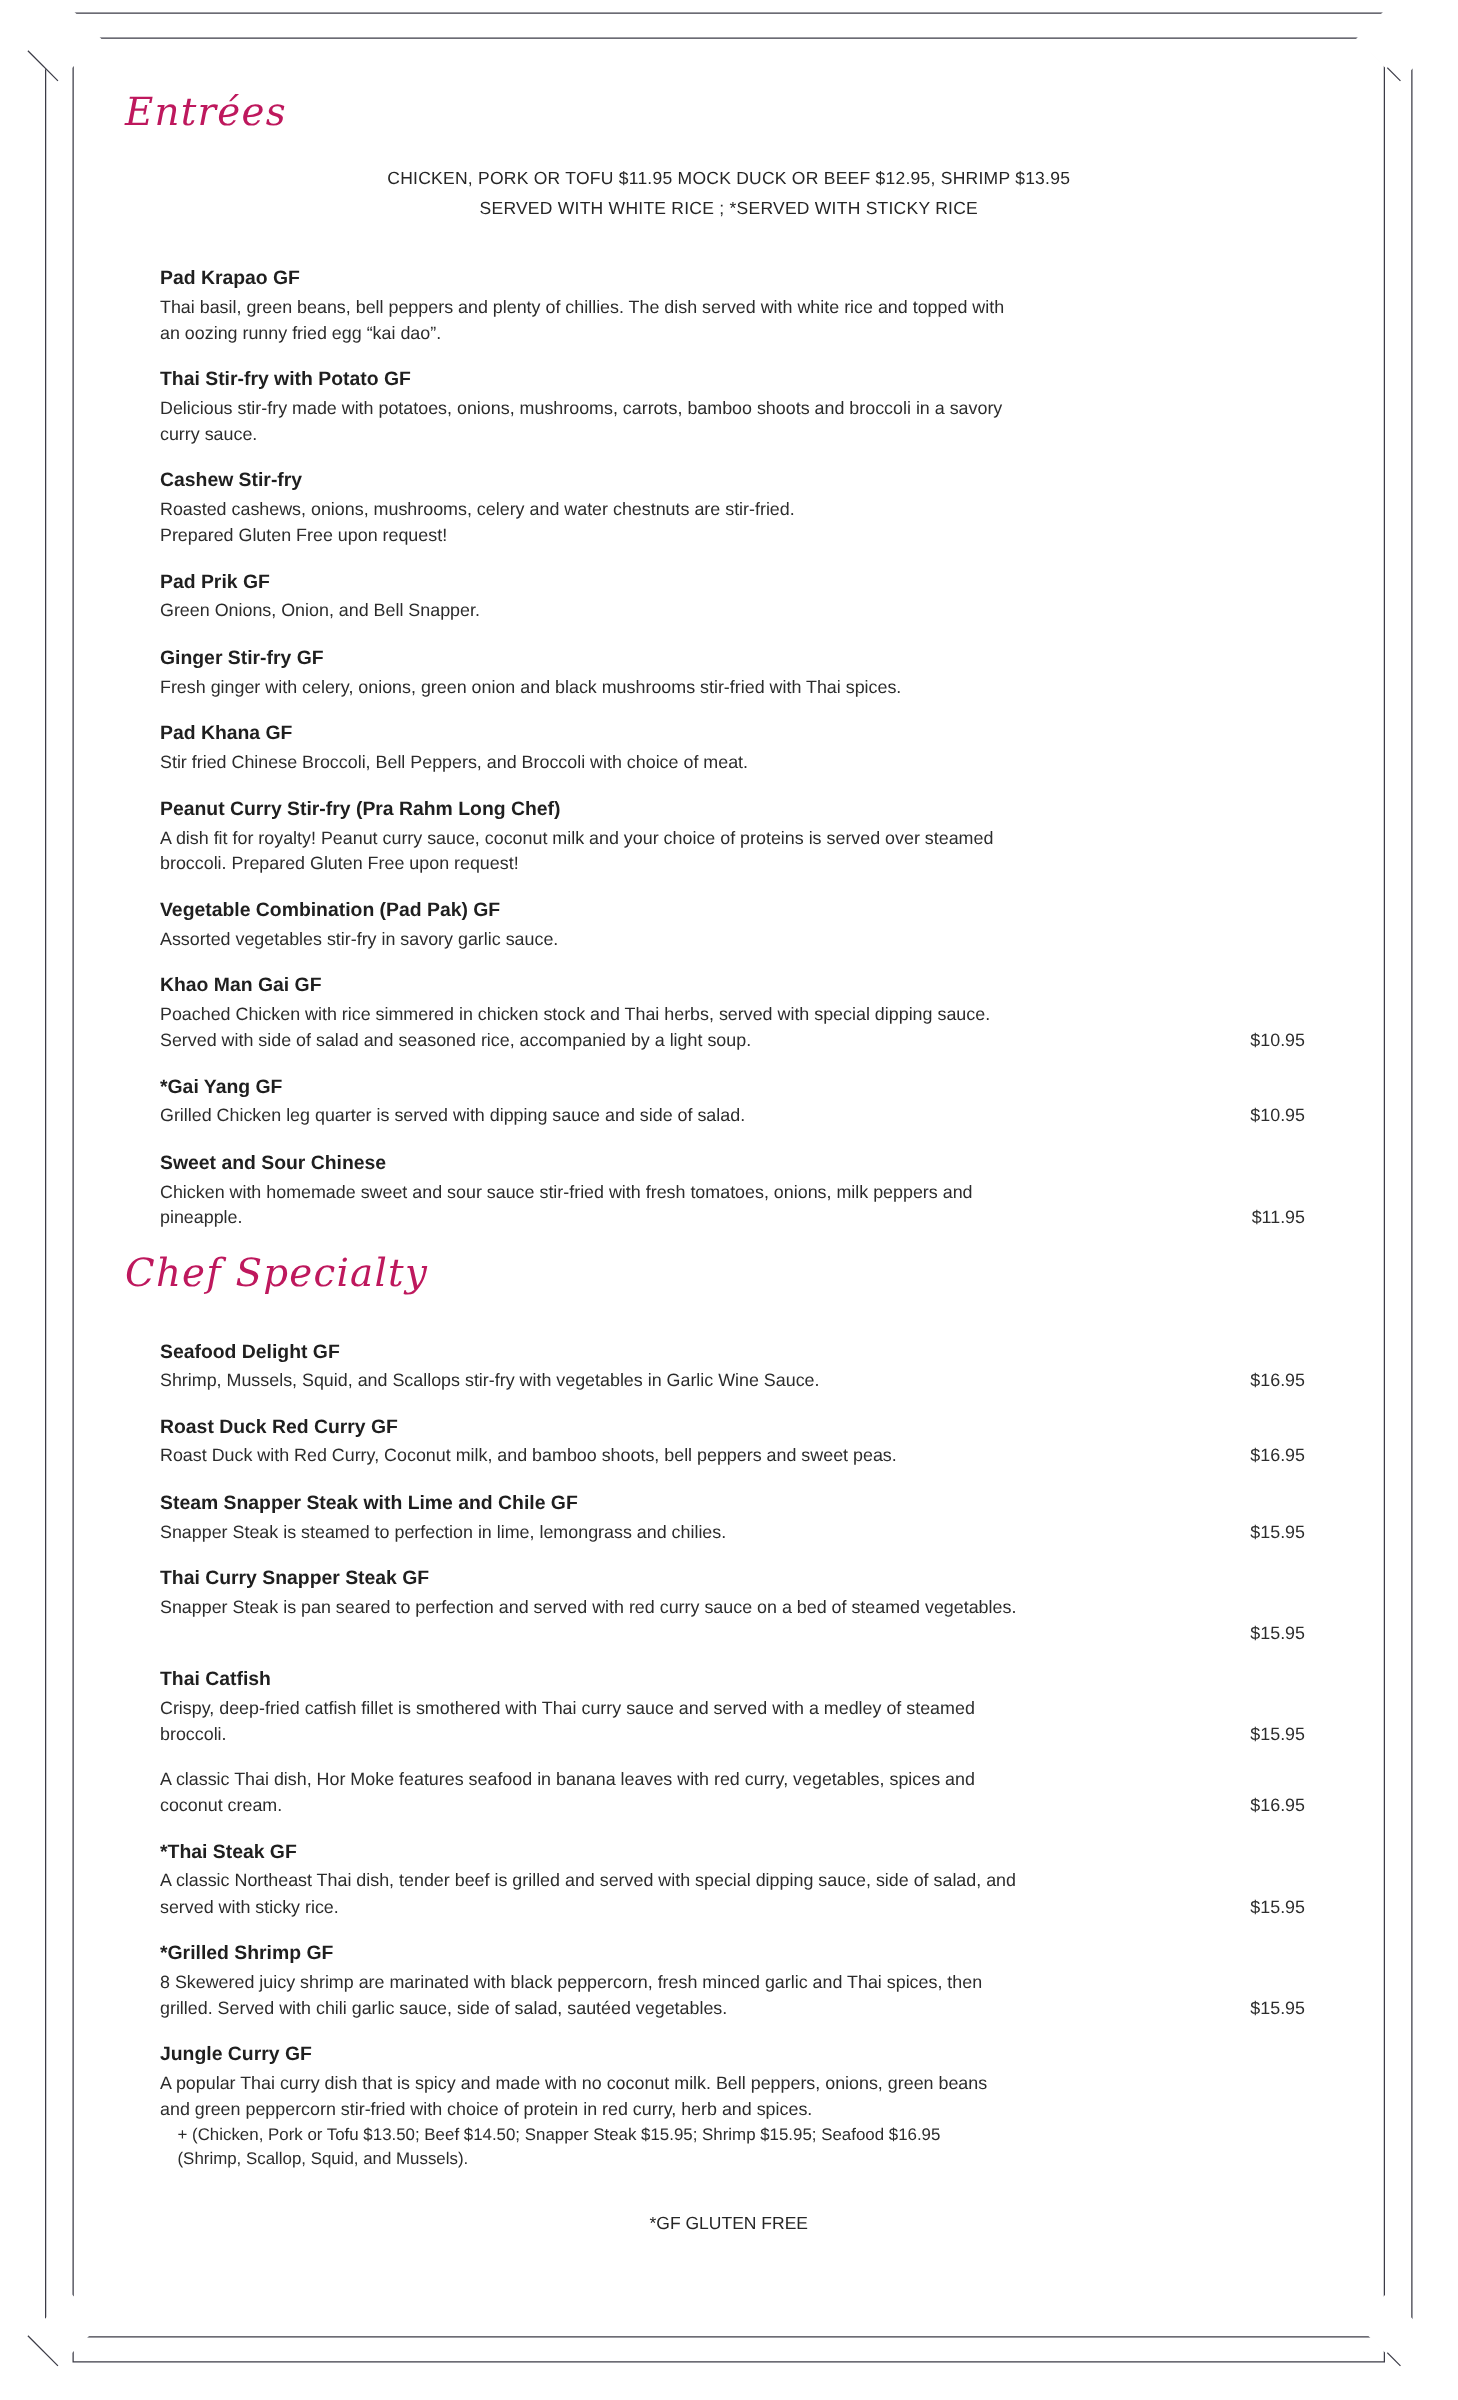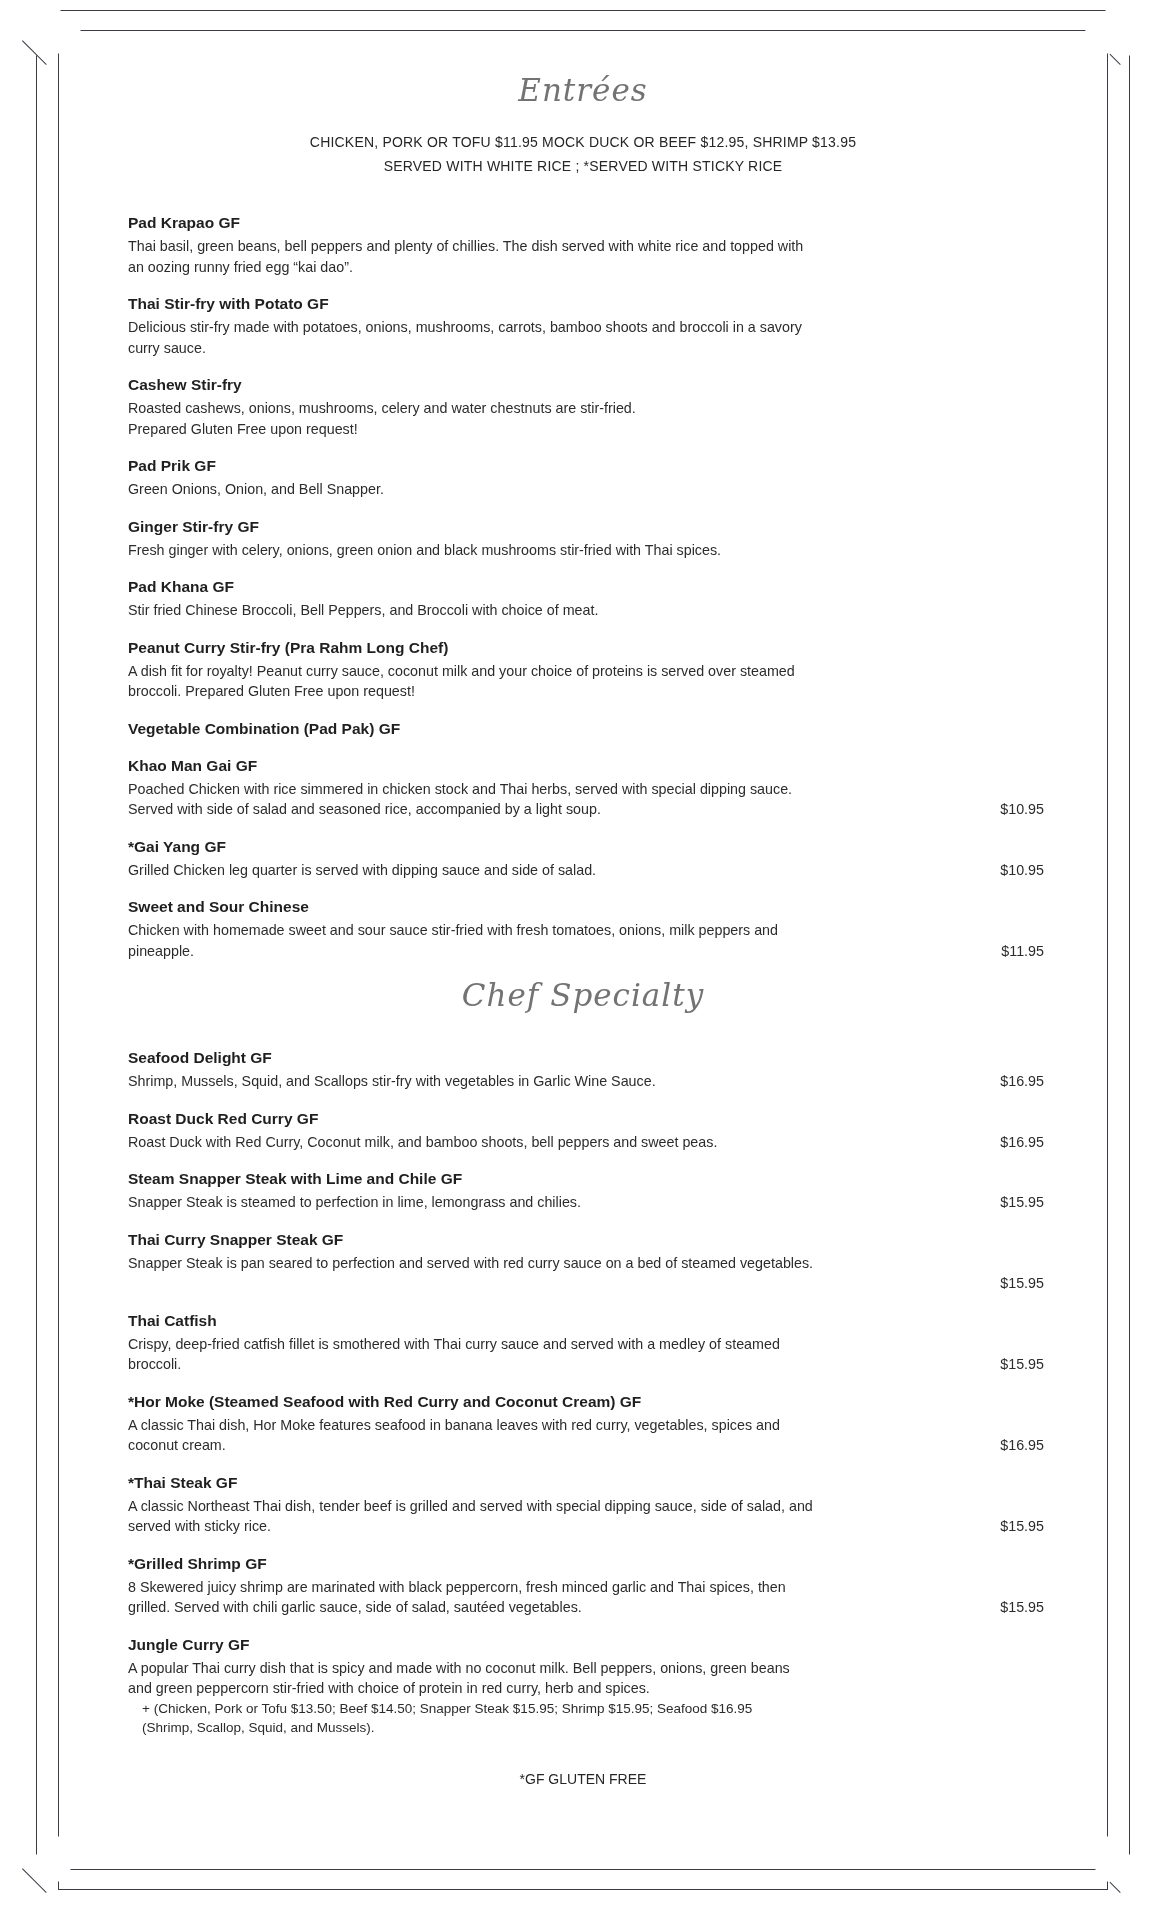--- a/index.html
+++ b/index.html
@@ -66,23 +66,22 @@
     width: 966px;
     height: 1790px;
     z-index: 5;
   }
 
   .section-title {
     font-family: "DejaVu Serif", serif;
     font-style: italic;
     font-weight: 400;
     font-size: 31px;
-    text-align: center;
     letter-spacing: 1px;
-    color: #737373;
+    color: #be185d;
     margin: 0;
   }
   #entrees-title { padding-top: 14px; }
 
   .subhead {
     text-align: center;
     font-size: 14px;
     line-height: 24px;
     color: #262626;
     margin-top: 22px;
@@ -230,20 +229,24 @@
           <span class="txt">A dish fit for royalty! Peanut curry sauce, coconut milk and your choice of proteins is served over steamed</span>
         </div>
       <div class="desc-line">
           <span class="txt">broccoli. Prepared Gluten Free upon request!</span>
           <span class="price"></span>
         </div>
     </div>
 
     <div class="item">
       <div class="item-name">Vegetable Combination (Pad Pak) GF</div>
+      <div class="desc-line">
+          <span class="txt">Assorted vegetables stir-fry in savory garlic sauce.</span>
+          <span class="price"></span>
+        </div>
     </div>
 
     <div class="item">
       <div class="item-name">Khao Man Gai GF</div>
       <div class="desc-line">
           <span class="txt">Poached Chicken with rice simmered in chicken stock and Thai herbs, served with special dipping sauce.</span>
         </div>
       <div class="desc-line">
           <span class="txt">Served with side of salad and seasoned rice, accompanied by a light soup.</span>
           <span class="price">$10.95</span>
@@ -314,21 +317,20 @@
       <div class="desc-line">
           <span class="txt">Crispy, deep-fried catfish fillet is smothered with Thai curry sauce and served with a medley of steamed</span>
         </div>
       <div class="desc-line">
           <span class="txt">broccoli.</span>
           <span class="price">$15.95</span>
         </div>
     </div>
 
     <div class="item">
-      <div class="item-name">*Hor Moke (Steamed Seafood with Red Curry and Coconut Cream) GF</div>
       <div class="desc-line">
           <span class="txt">A classic Thai dish, Hor Moke features seafood in banana leaves with red curry, vegetables, spices and</span>
         </div>
       <div class="desc-line">
           <span class="txt">coconut cream.</span>
           <span class="price">$16.95</span>
         </div>
     </div>
 
     <div class="item">

